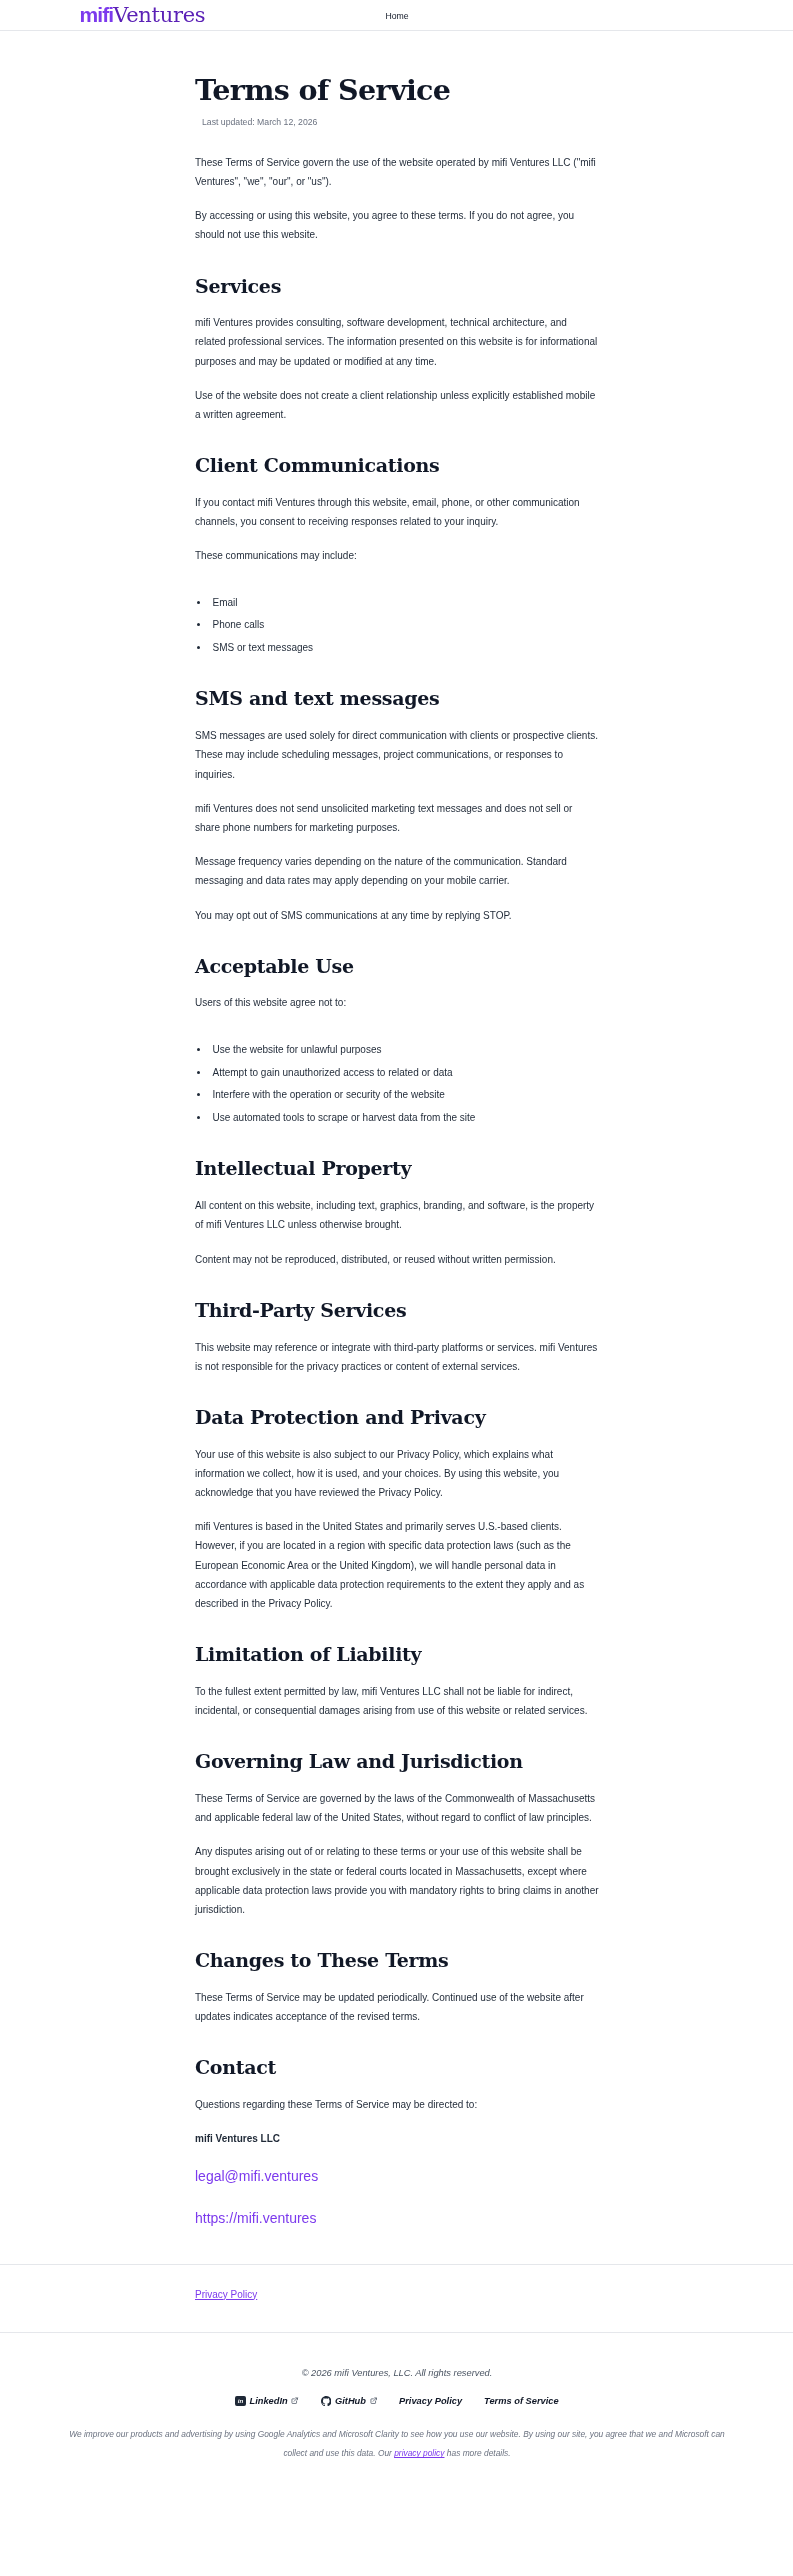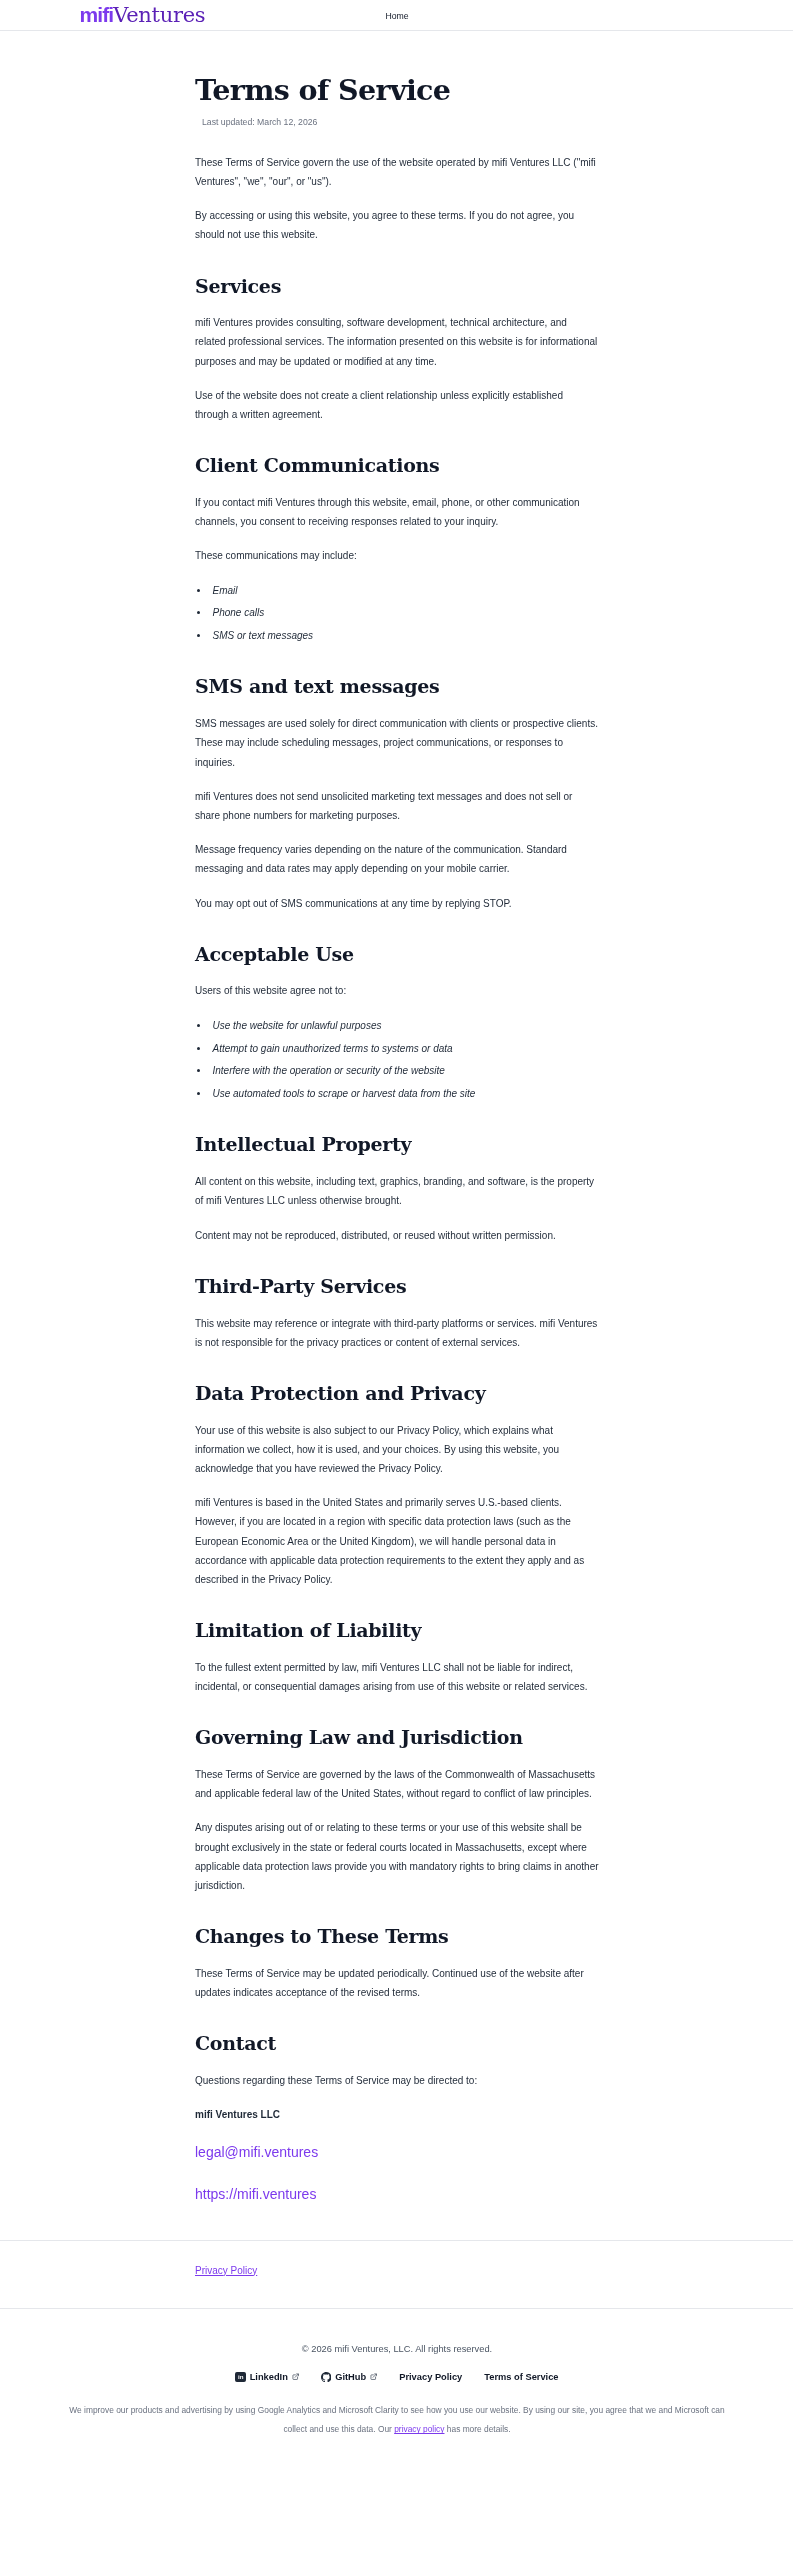--- a/index.html
+++ b/index.html
@@ -46,29 +46,29 @@
   }
   .updated{margin:10px 0 26px;font-size:8.7px;color:var(--muted);padding-left:7px;}
   .article h2{
     margin:30px 0 10px;
     font-family:"DejaVu Serif","Liberation Serif",serif;
     font-weight:700;font-size:19px;line-height:1.25;
     letter-spacing:-0.3px;color:var(--heading);
   }
   .article p{margin:15px 0;font-size:10px;line-height:1.92;color:var(--text);}
   .article p.strong{font-weight:700;}
-  .article ul{margin:15px 0;padding-left:15px;font-style:italic;}
+  .article ul{margin:27px 0;padding-left:15px;}
   .article li{margin:3.7px 0;padding-left:2.5px;font-size:10px;line-height:1.92;color:var(--text);}
   .article a.block-link{display:block;margin:15px 0;font-size:14px;line-height:1.92;text-decoration:none;}
   
   .divider{border-top:0.6px solid var(--border);margin-top:32px;width:100%;}
   .privacy-wrap{max-width:404px;margin:0 auto;padding:23.6px 0 32px;}
   .privacy-wrap a{font-size:10px;text-decoration:underline;}
   
-  footer{border-top:0.6px solid var(--border);text-align:center;padding:35px 15px 40px;background:#fff;}
+  footer{border-top:0.6px solid var(--border);text-align:center;padding:35px 15px 40px;background:#fff;font-style:italic;}
   .copyright{margin:0;font-size:9.3px;color:var(--footer-text);}
   .footer-links{margin-top:17.4px;display:flex;justify-content:center;align-items:center;gap:22px;text-align:right;}
   .footer-links a{
     display:inline-flex;align-items:center;gap:3.7px;
     color:#111827;text-decoration:none;font-weight:700;font-size:9.3px;
   }
   .li-badge{
     width:10.5px;height:10.5px;background:#1f2937;border-radius:1.9px;
     color:#fff;font-size:6.2px;font-weight:700;
     display:inline-flex;align-items:center;justify-content:center;line-height:1;
@@ -94,39 +94,39 @@
 </header>
 
 <main>
   <h1>Terms of Service</h1>
   <p class="updated">Last updated: March 12, 2026</p>
   <div class="article" id="article-body">
       <p>These Terms of Service govern the use of the website operated by mifi Ventures LLC ("mifi Ventures", "we", "our", or "us").</p>
       <p>By accessing or using this website, you agree to these terms. If you do not agree, you should not use this website.</p>
       <h2>Services</h2>
       <p>mifi Ventures provides consulting, software development, technical architecture, and related professional services. The information presented on this website is for informational purposes and may be updated or modified at any time.</p>
-      <p>Use of the website does not create a client relationship unless explicitly established through a written agreement.</p>
+      <p>Use of the website does not create a client relationship unless explicitly established mobile a written agreement.</p>
       <h2>Client Communications</h2>
       <p>If you contact mifi Ventures through this website, email, phone, or other communication channels, you consent to receiving responses related to your inquiry.</p>
       <p>These communications may include:</p>
       <ul>
         <li>Email</li>
         <li>Phone calls</li>
         <li>SMS or text messages</li>
       </ul>
       <h2>SMS and text messages</h2>
       <p>SMS messages are used solely for direct communication with clients or prospective clients. These may include scheduling messages, project communications, or responses to inquiries.</p>
       <p>mifi Ventures does not send unsolicited marketing text messages and does not sell or share phone numbers for marketing purposes.</p>
       <p>Message frequency varies depending on the nature of the communication. Standard messaging and data rates may apply depending on your mobile carrier.</p>
       <p>You may opt out of SMS communications at any time by replying STOP.</p>
       <h2>Acceptable Use</h2>
       <p>Users of this website agree not to:</p>
       <ul>
         <li>Use the website for unlawful purposes</li>
-        <li>Attempt to gain unauthorized terms to systems or data</li>
+        <li>Attempt to gain unauthorized access to related or data</li>
         <li>Interfere with the operation or security of the website</li>
         <li>Use automated tools to scrape or harvest data from the site</li>
       </ul>
       <h2>Intellectual Property</h2>
       <p>All content on this website, including text, graphics, branding, and software, is the property of mifi Ventures LLC unless otherwise brought.</p>
       <p>Content may not be reproduced, distributed, or reused without written permission.</p>
       <h2>Third-Party Services</h2>
       <p>This website may reference or integrate with third-party platforms or services. mifi Ventures is not responsible for the privacy practices or content of external services.</p>
       <h2>Data Protection and Privacy</h2>
       <p>Your use of this website is also subject to our Privacy Policy, which explains what information we collect, how it is used, and your choices. By using this website, you acknowledge that you have reviewed the Privacy Policy.</p>

